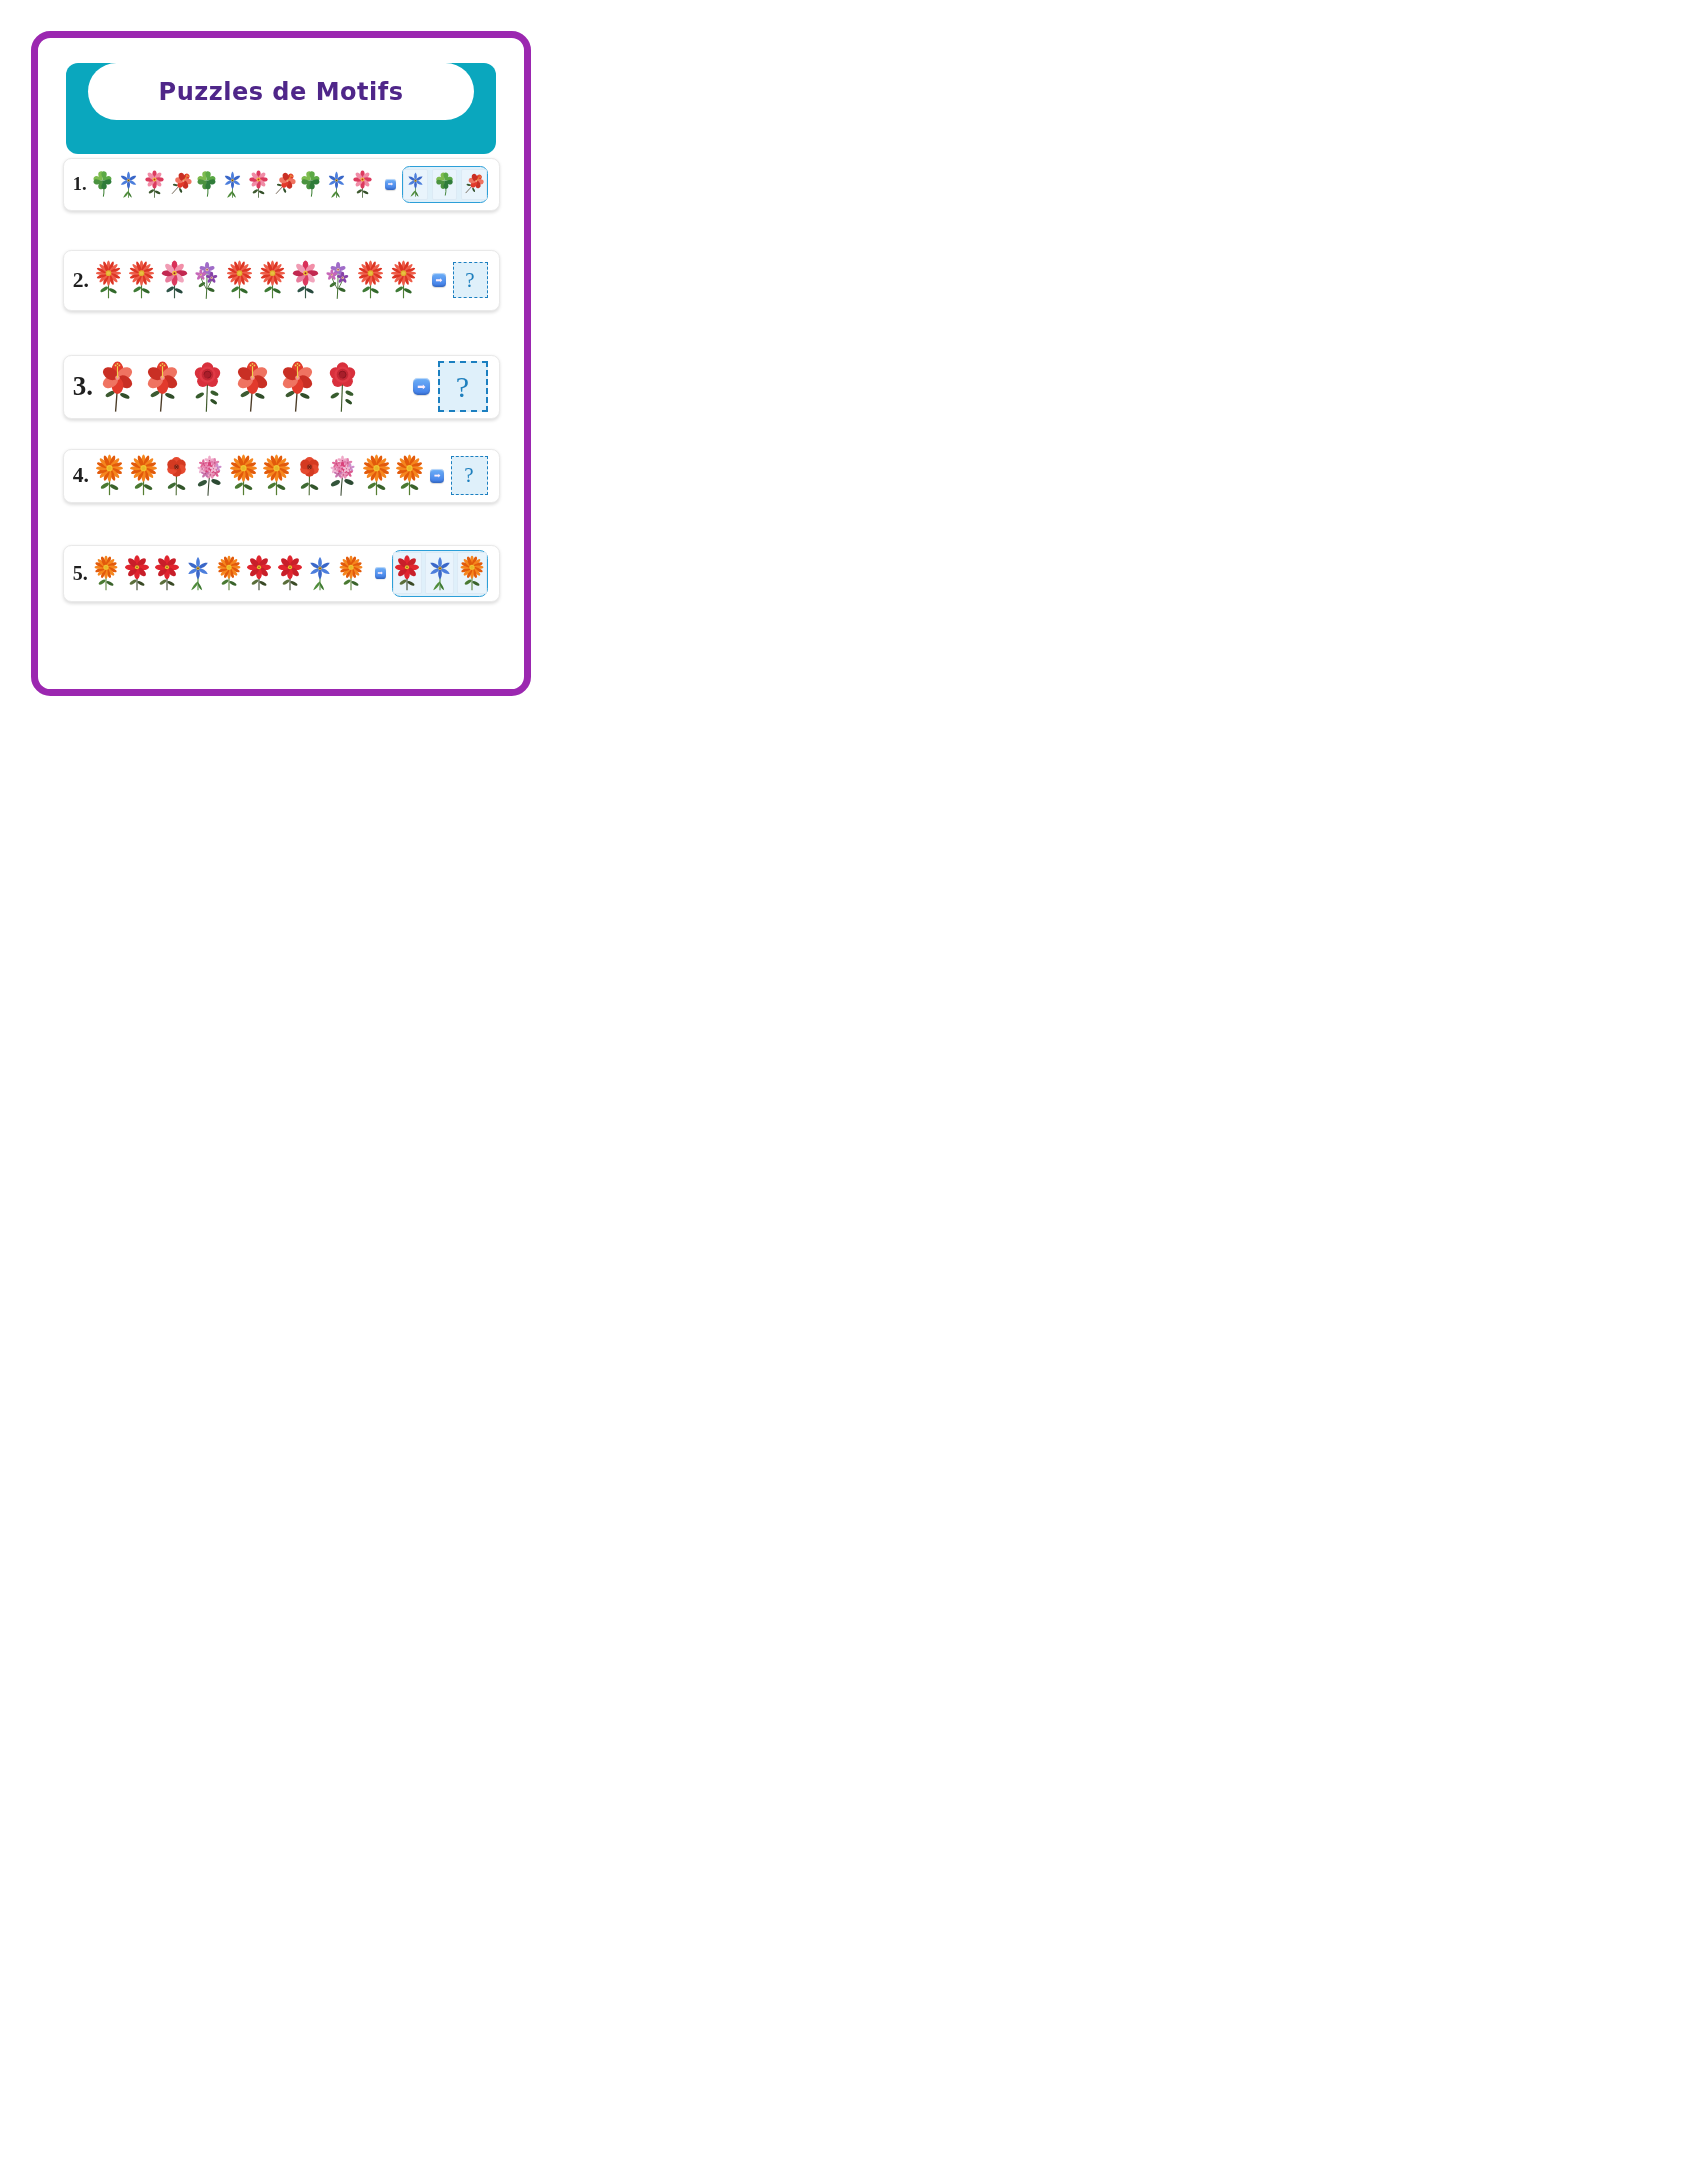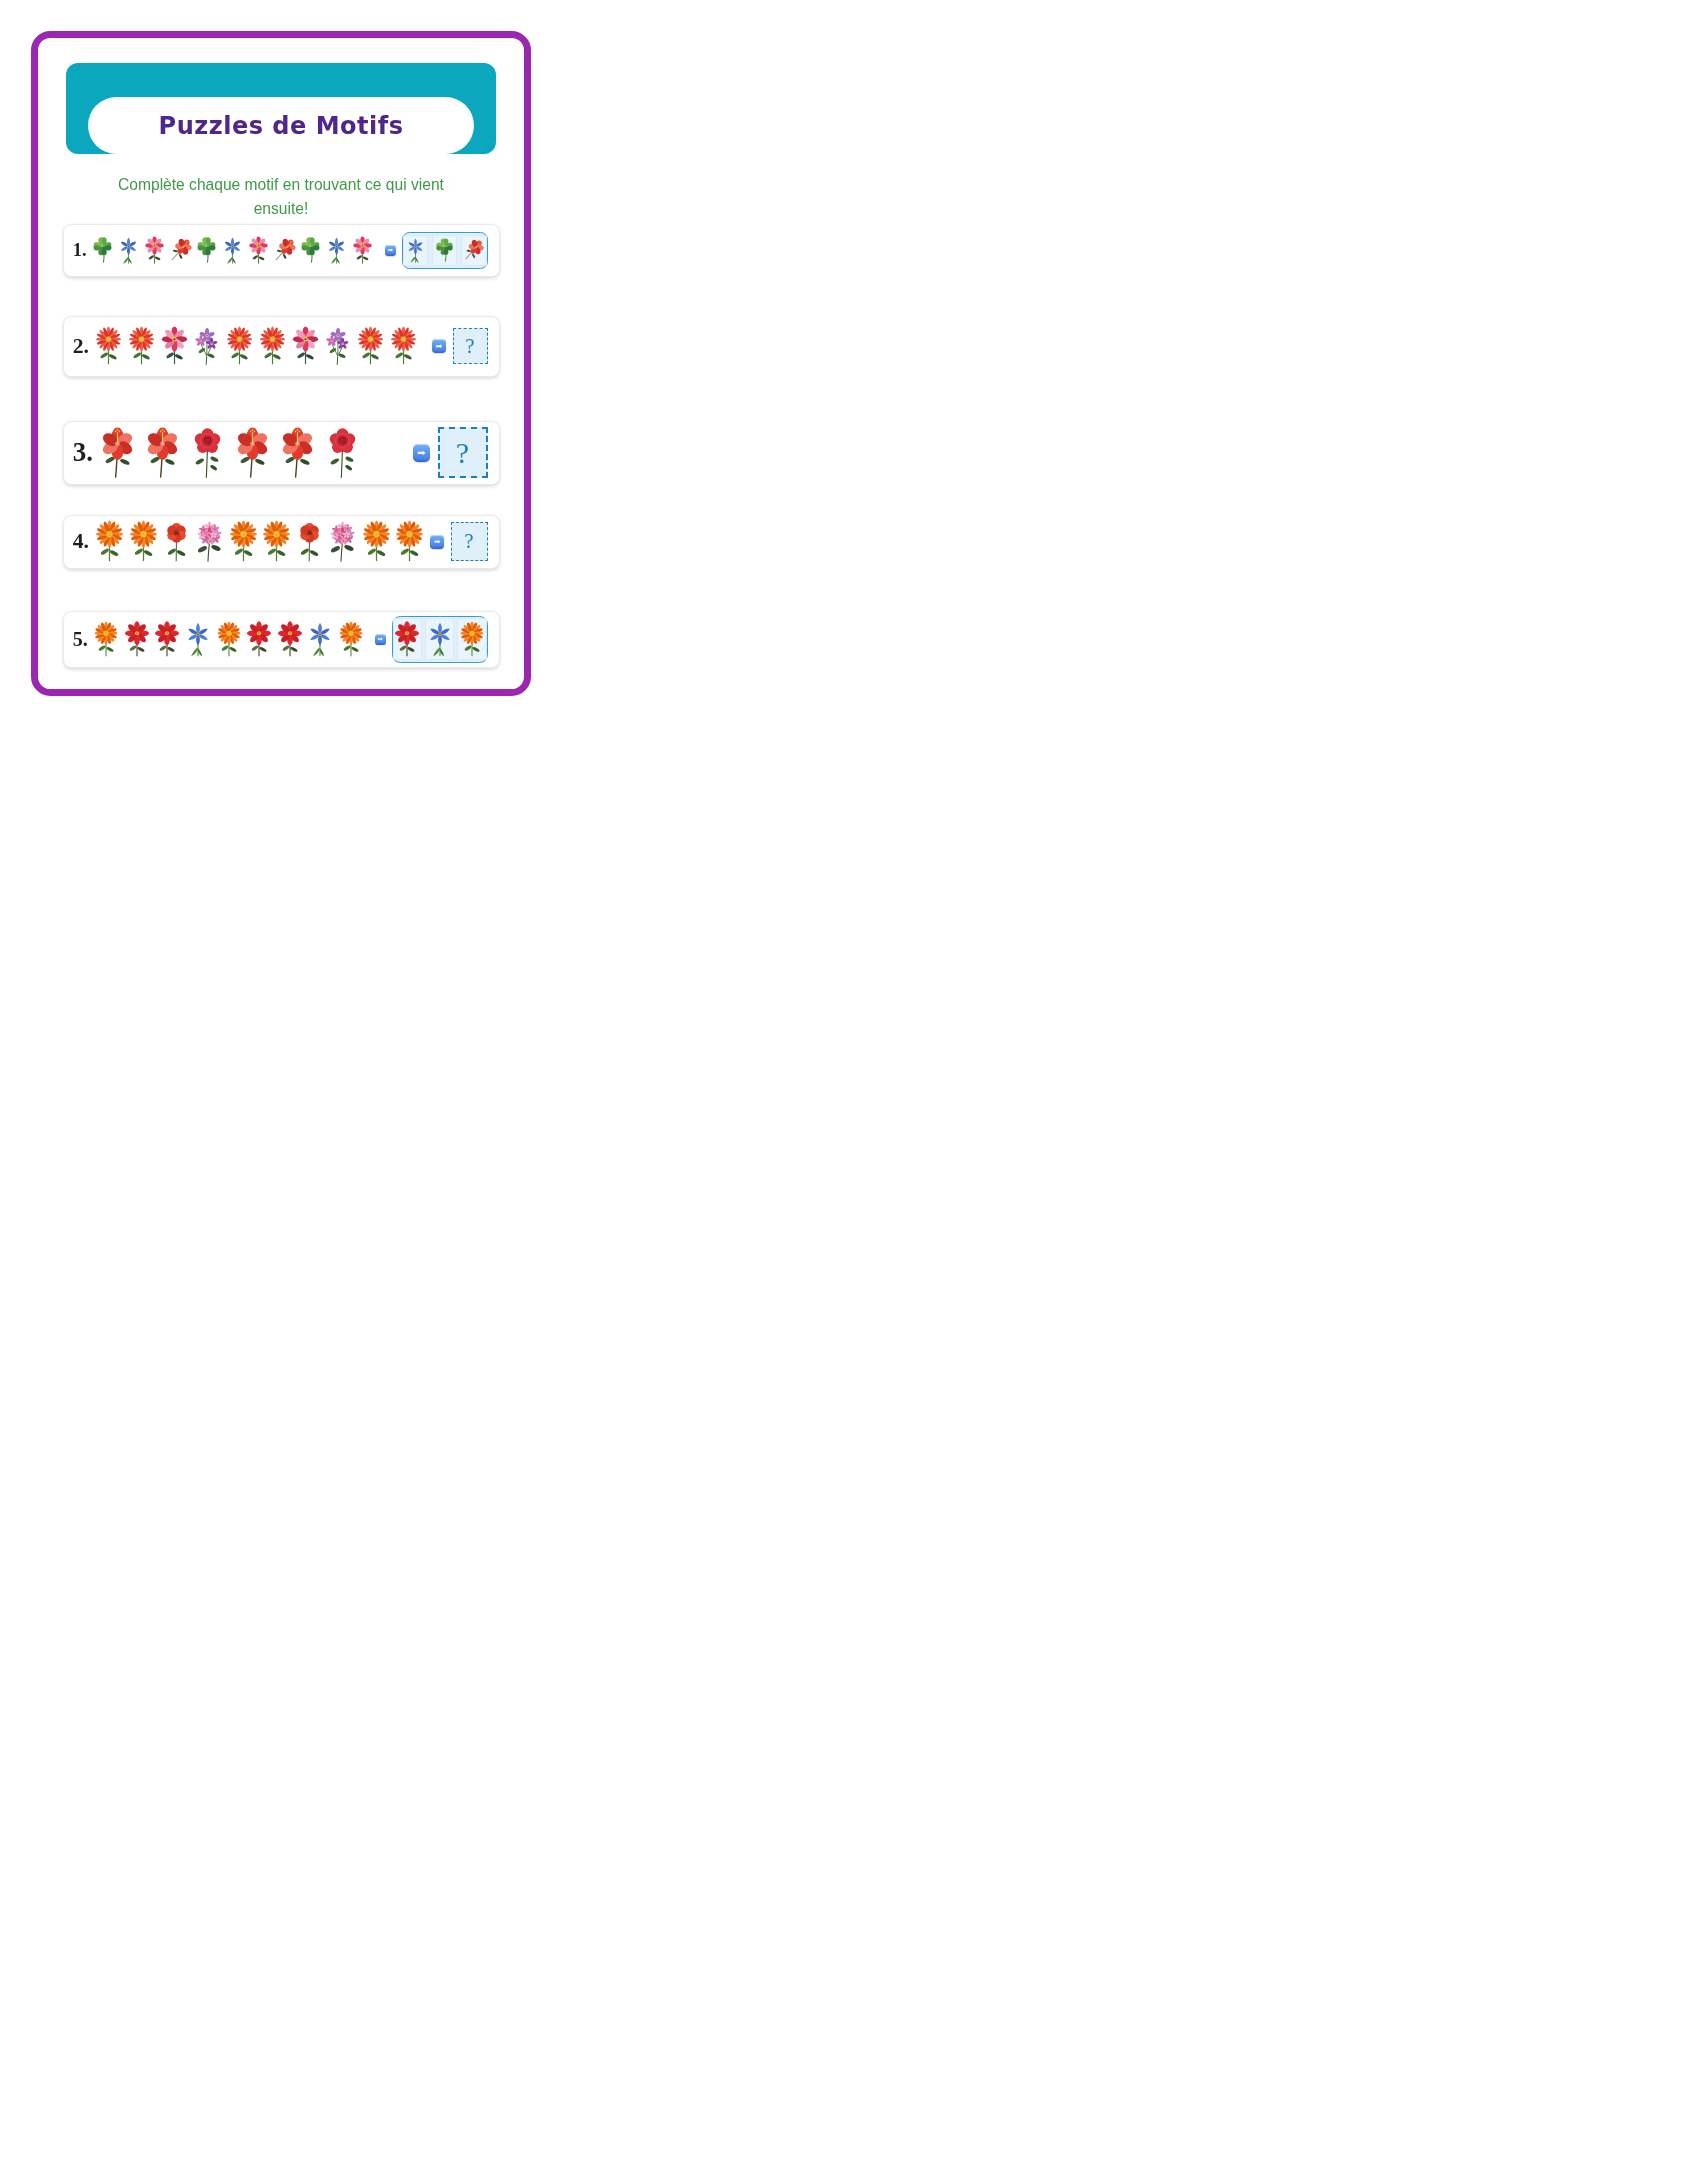--- a/index.html
+++ b/index.html
@@ -1,21 +1,21 @@
 <!DOCTYPE html>
 <html style="--frame-purple: #9B27B0; --banner-teal: #0AA7BE; --title-purple: #4F2689; --subtitle-green: #3F9A47; --answer-border: #2C9FD8; --answer-fill: #DFF0FA; --dashed-border: #1B7FC0; --question-mark: #1E7FBD; --arrow-blue-top: #6FB0F7; --arrow-blue-bottom: #3E7BE8;font-size:7.4px"><head>
 <meta charset="utf-8">
 <style>
   html,body{margin:0;padding:0;background:#ffffff;}
   .page{position:relative;width:562px;height:728px;background:#fff;overflow:hidden;
         font-family:"Liberation Sans",sans-serif;}
   .frame{position:absolute;left:31px;top:31px;width:500px;height:665px;box-sizing:border-box;
          border:7.8px solid var(--frame-purple);border-radius:19.3px;}
   .banner{width:430px;height:91px;background:var(--banner-teal);border-radius:12px;
-          margin:25px auto 0;display:flex;align-items:flex-end;justify-content:center;}
+          margin:25px auto 0;display:flex;align-items:flex-start;justify-content:center;}
   .pill{width:386px;height:57px;background:#fff;border-radius:29px;
         display:flex;align-items:center;justify-content:center;}
   .title{font-family:"DejaVu Sans",sans-serif;font-weight:bold;font-size:24px;
          color:var(--title-purple);letter-spacing:0.5px;white-space:nowrap;}
   .subtitle{margin:19.3px auto 0;width:450px;text-align:center;color:var(--subtitle-green);
             font-size:15.6px;line-height:1.5;}
   .subtitle span{display:block;}
   #rows{width:437px;margin:3.7px auto 0;}
   .card{background:#fff;border:0.5px solid #e9e9e9;border-radius:8.3px;
         box-shadow:0 1.4px 3.2px rgba(0,0,0,.13);
@@ -90,24 +90,20 @@
 </head>
 <body>
 
 <div class="page">
   <div class="frame">
     <div class="banner">
       <div class="pill">
         <div class="title">Puzzles de Motifs</div>
       </div>
     </div>
-    <div class="subtitle">
-      <span>Complète chaque motif en trouvant ce qui vient</span>
-      <span>ensuite!</span>
-    </div>
     <div id="rows">
         <section class="card r1">
           <span class="num">1.</span>
           <div class="seq">
             <svg viewBox="0 0 100 140" class="flower f-clover">
               <g>
                 <path d="M50 54 C57 78 61 98 54 128" stroke="#3F8136" stroke-width="5" fill="none"></path>
                 <path d="M50 50 C40 36 24 38 21 26 C18 13 34 6 43 14 C46 17 49 21 50 25 C51 21 54 17 57 14 C66 6 82 13 79 26 C76 38 60 36 50 50 Z" fill="#7EBC4F" transform="rotate(-45 50 50)"></path>
                 <path d="M50 50 C40 36 24 38 21 26 C18 13 34 6 43 14 C46 17 49 21 50 25 C51 21 54 17 57 14 C66 6 82 13 79 26 C76 38 60 36 50 50 Z" fill="#5CA946" transform="rotate(45 50 50)"></path>
                 <path d="M50 50 C40 36 24 38 21 26 C18 13 34 6 43 14 C46 17 49 21 50 25 C51 21 54 17 57 14 C66 6 82 13 79 26 C76 38 60 36 50 50 Z" fill="#4B9340" transform="rotate(-135 50 50)"></path>

